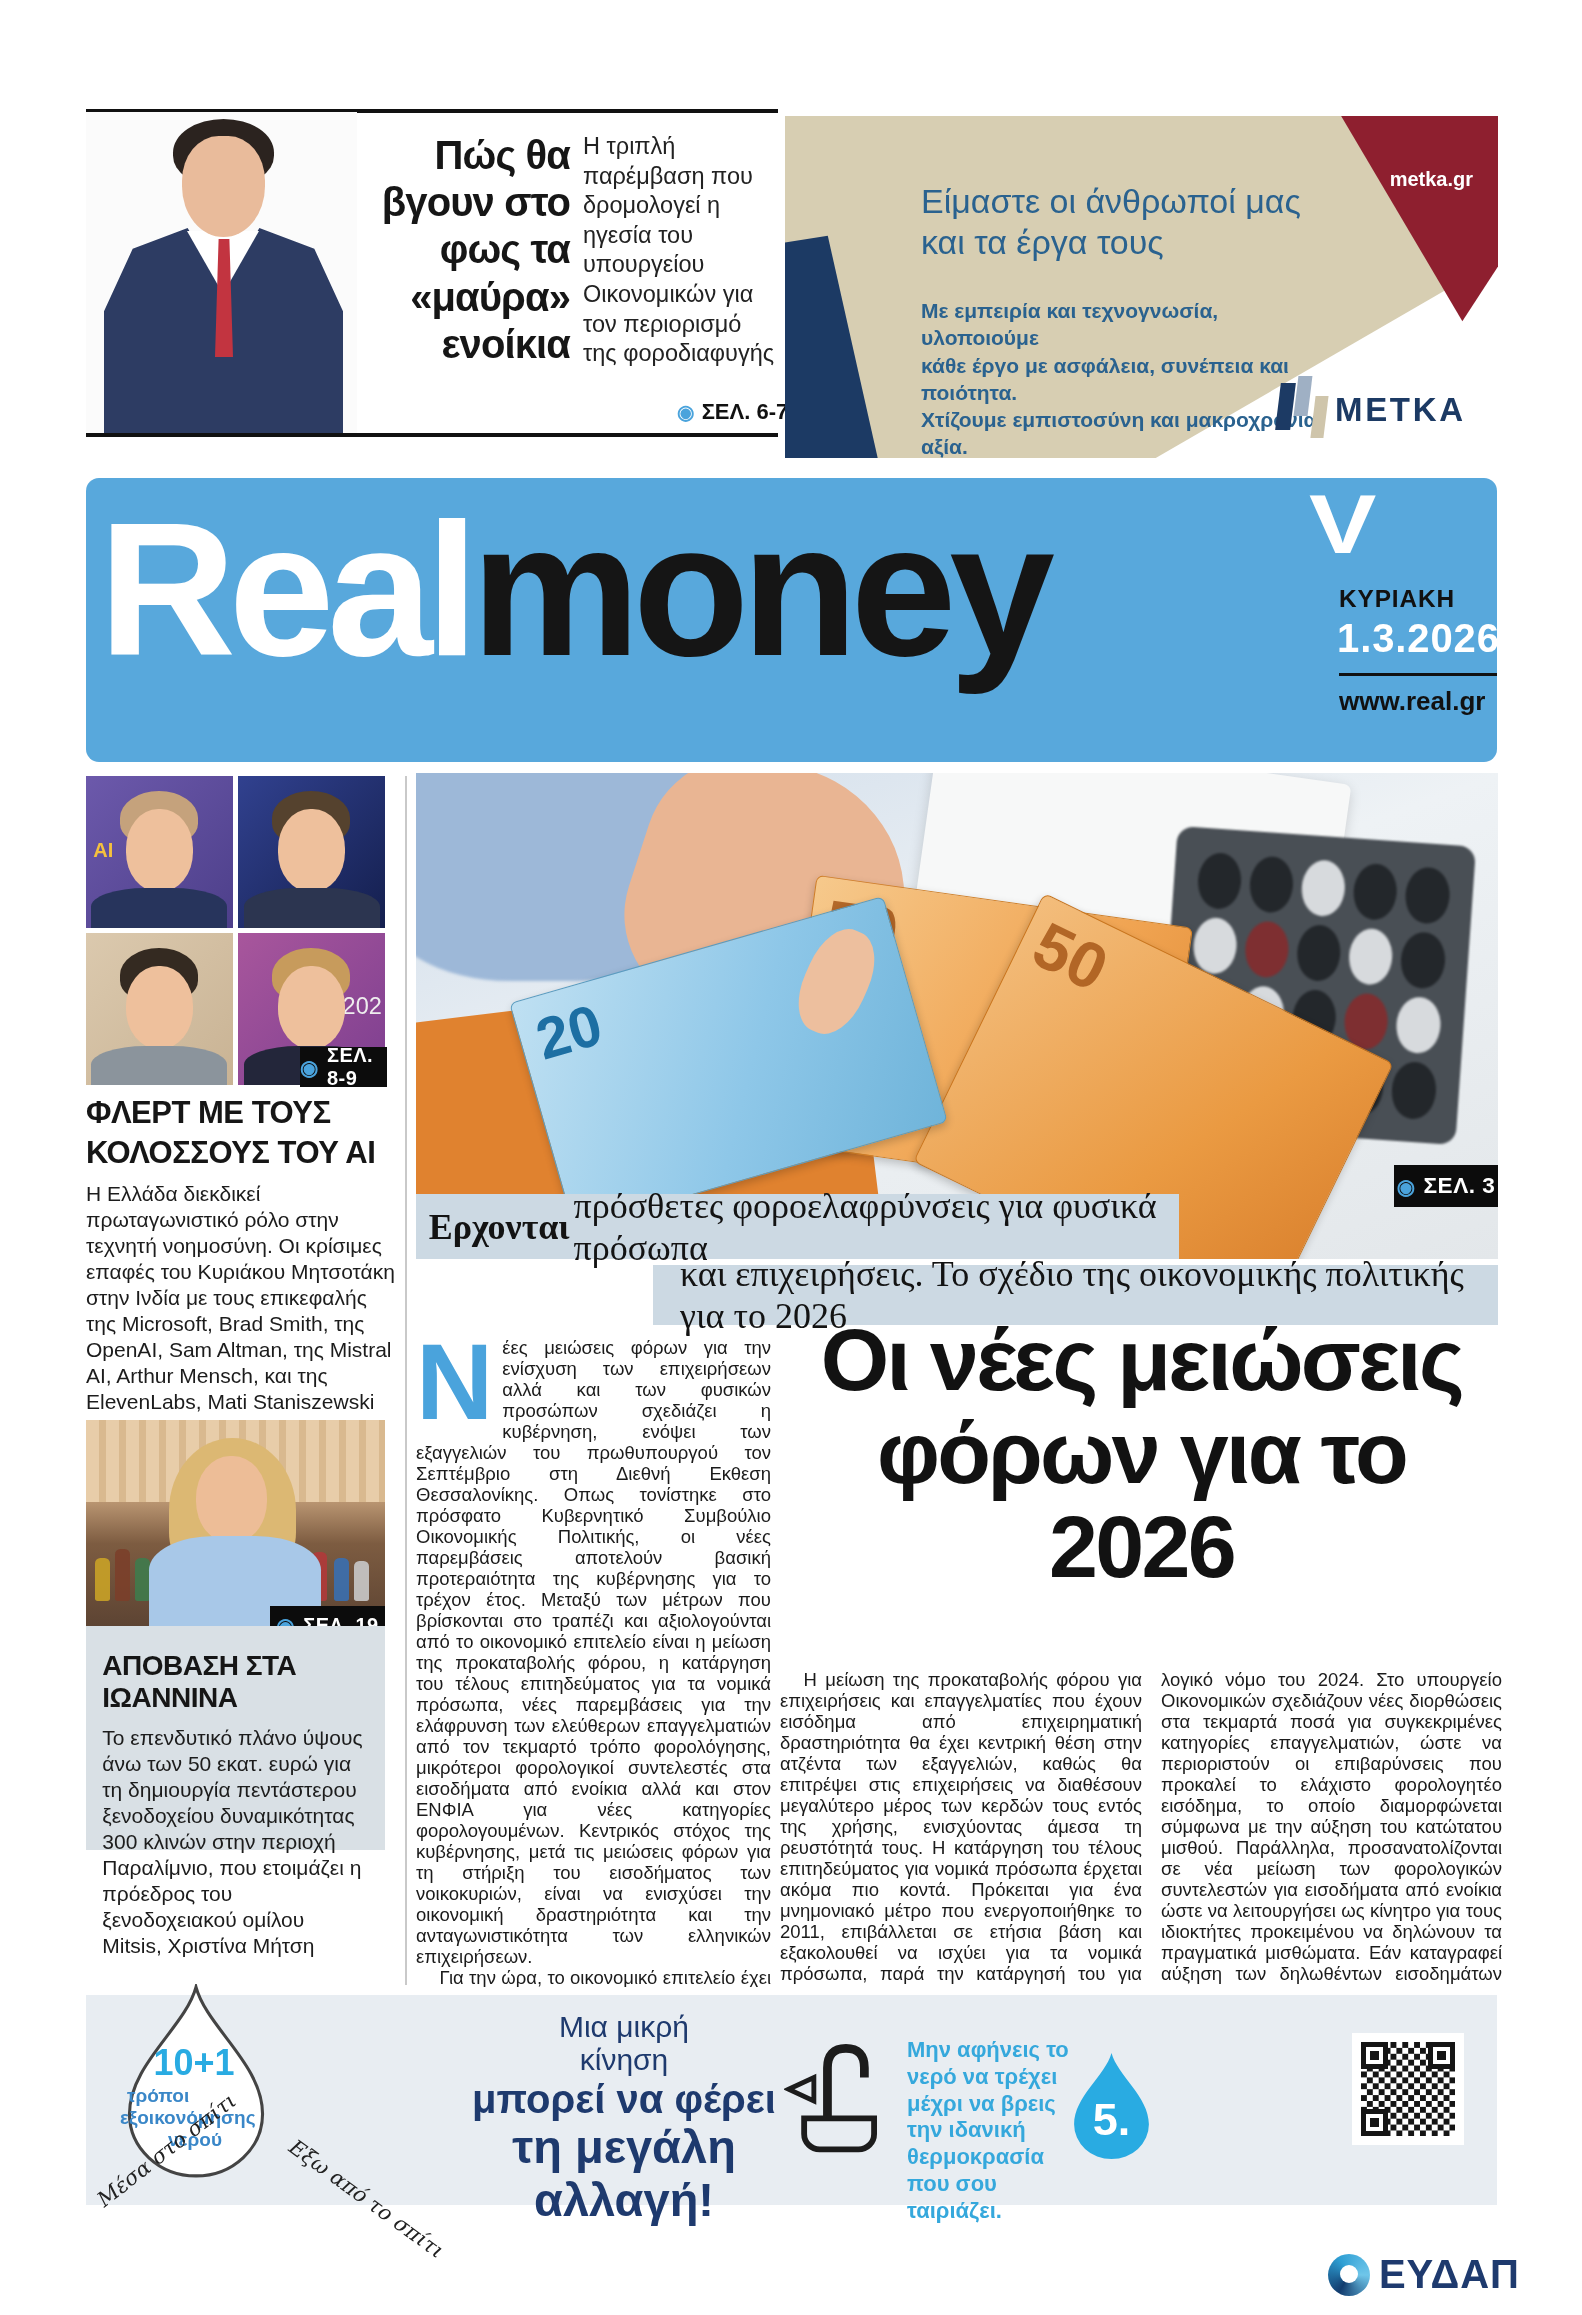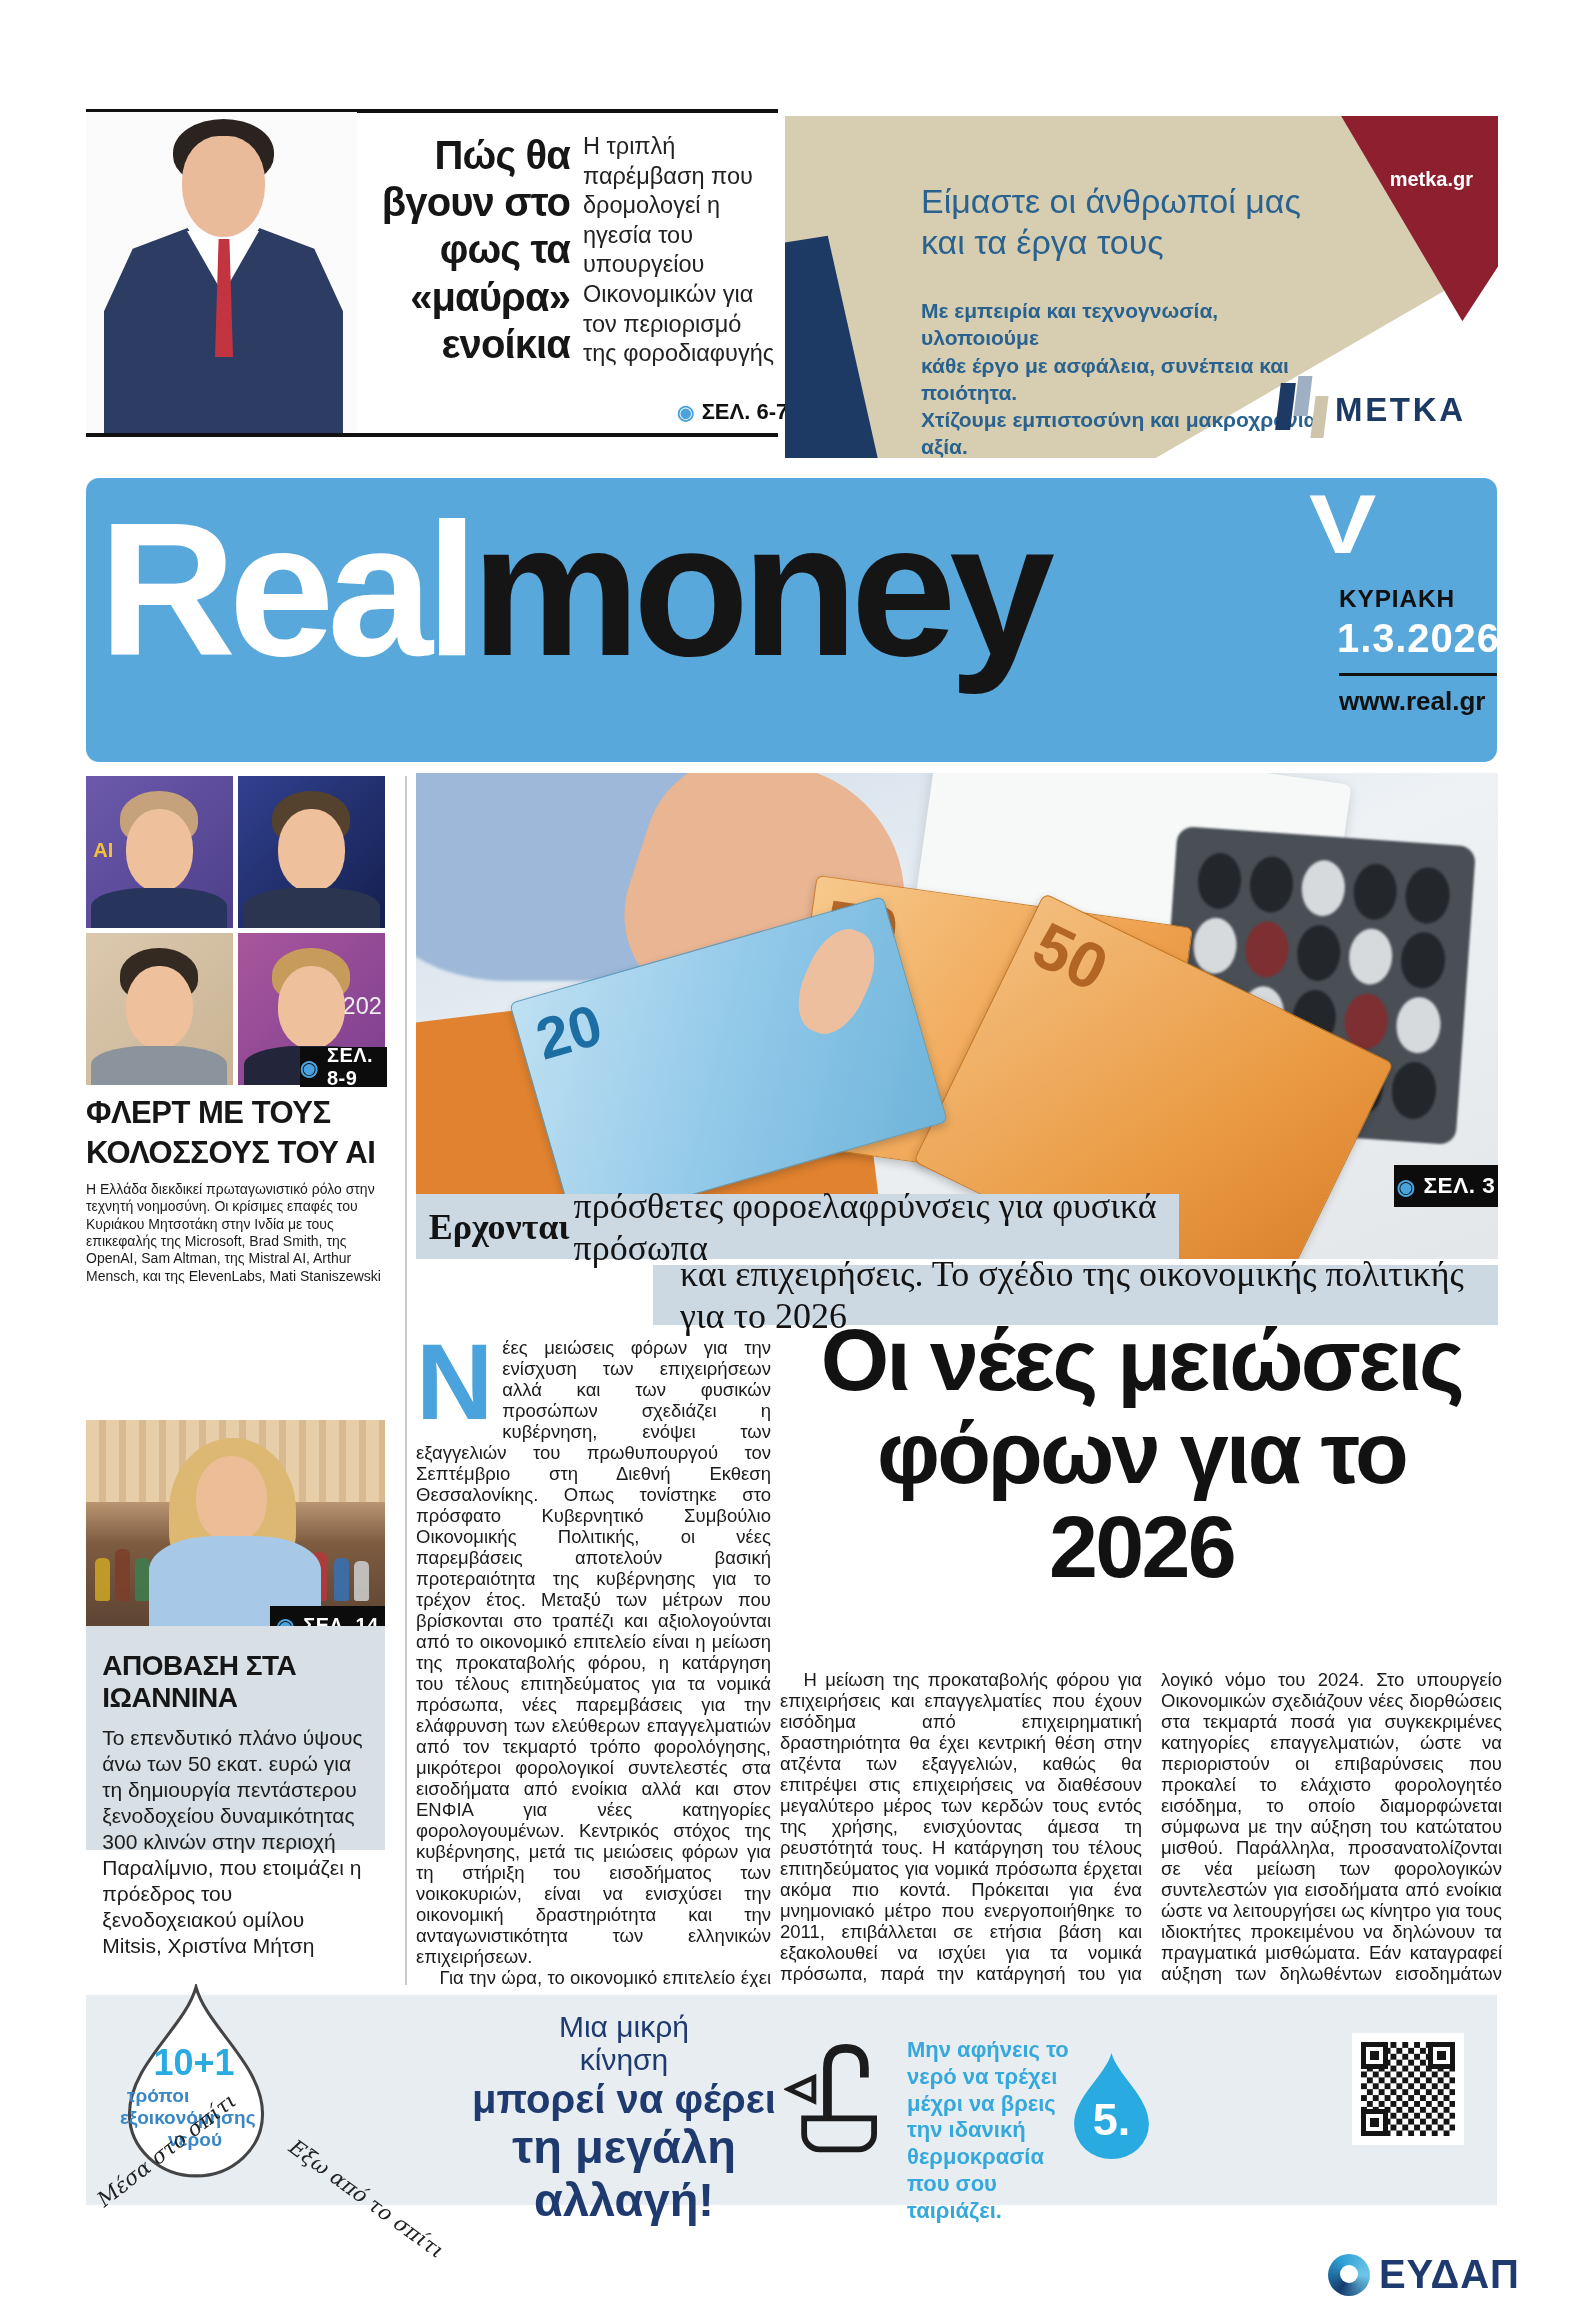--- a/index.html
+++ b/index.html
@@ -66,21 +66,21 @@
   .tile .hair{width:78px; height:54px; border-radius:50% 50% 40% 40%; left:34px; top:14.5px;}
   .tile .body{width:136px; height:47px; left:5.4px; bottom:-7.2px; border-radius:40% 40% 0 0;}
   .t1{background:linear-gradient(135deg,#6c59ab,#4d3f8a);} .t1 .hair{background:#c5a27c;} .t1 .body{background:#27345c;}
   .t1 .ai{position:absolute; left:7.2px; top:63px; color:#f5c13d; font-weight:bold; font-size:20px;}
   .t2{background:linear-gradient(135deg,#31418f,#141f4e);} .t2 .hair{background:#55422e;} .t2 .body{background:#2c3550;}
   .t3{background:linear-gradient(135deg,#dbc9ae,#c9b394);} .t3 .hair{background:#342a21;} .t3 .body{background:#8b949c;}
   .t4{background:linear-gradient(135deg,#a8569c,#7d3f90);} .t4 .hair{background:#c79b5c;} .t4 .body{background:#23263a;}
   .t4 .yr{position:absolute; right:3.6px; top:60px; color:#eee; font-size:23.5px;}
   #ai-badge{left:300px; top:1047px; width:87px; height:40px; font-size:20px;}
   #ai-title{left:86px; top:1093px; width:308px; font-size:31px; font-weight:bold; line-height:1.28; letter-spacing:-0.5px;}
-  #ai-body{left:86px; top:1181px; width:312px; font-size:14px; line-height:1.24; color:#1c1c1c;}
+  #ai-body{left:86px; top:1181px; width:312px; font-size:21px; line-height:1.24; color:#1c1c1c;}
 
   #woman{left:86px; top:1420px; width:299px; height:206px; background:linear-gradient(180deg,#e3c5a2 0%,#caa57f 34%,#7d5c41 60%,#5d4433 100%); overflow:hidden;}
   #woman .fringe{position:absolute; inset:0 0 60% 0; background:repeating-linear-gradient(90deg,#e8cda9 0 12.7px,#d9b98f 12.7px 20px);}
   .bottle{position:absolute; bottom:25px; width:14.5px; height:43px; border-radius:5.4px 5.4px 2.7px 2.7px; opacity:.9;} 
   #woman .whair{position:absolute; left:83px; top:18px; width:127px; height:145px; background:#dcb873; border-radius:50% 50% 35% 35%;}
   #woman .wface{position:absolute; left:110px; top:36px; width:71px; height:87px; background:#edbd97; border-radius:48%;}
   #woman .wbody{position:absolute; left:63px; top:116px; width:172px; height:90px; background:#a8c8e8; border-radius:38% 38% 0 0;}
   #woman-badge{left:270px; top:1606px; width:115px; height:38px; font-size:20px;}
   #ioannina-box{left:86px; top:1626px; width:299px; height:224px; background:var(--sidebar_box_bg); padding:23.5px 16.3px 0 16.3px;}
   #ioannina-box .t{font-size:28px; font-weight:bold; letter-spacing:-0.5px; margin-bottom:11px;}
@@ -246,21 +246,21 @@
     <i class="bottle" style="left:49px; background:#3f7b4c;"></i>
     <i class="bottle" style="left:226px; background:#b03a3a; height:49px;"></i>
     <i class="bottle" style="left:248px; background:#3a6fb0;"></i>
     <i class="bottle" style="left:268px; background:#c9c9c9; height:40px;"></i>
     <div class="whair"></div>
     <div class="wface"></div>
     <div class="wbody"></div>
   </div>
   <div class="badge" id="woman-badge">
     <span class="eye">◉</span>
-    <span>ΣΕΛ. 14</span>
+    <span>ΣΕΛ. 19</span>
   </div>
   <div class="abs" id="ioannina-box">
     <div class="t">ΑΠΟΒΑΣΗ ΣΤΑ ΙΩΑΝΝΙΝΑ</div>
     <div class="b">Το επενδυτικό πλάνο ύψους άνω των 50 εκατ. ευρώ για τη δημιουργία πεντάστερου ξενοδοχείου δυναμικότητας 300 κλινών στην περιοχή Παραλίμνιο, που ετοιμάζει η πρόεδρος του ξενοδοχειακού ομίλου Mitsis, Χριστίνα Μήτση</div>
   </div>
 
   <div class="abs" id="vdivider"></div>
 
   <div class="abs" id="money">
     <div class="sleeve"></div>

